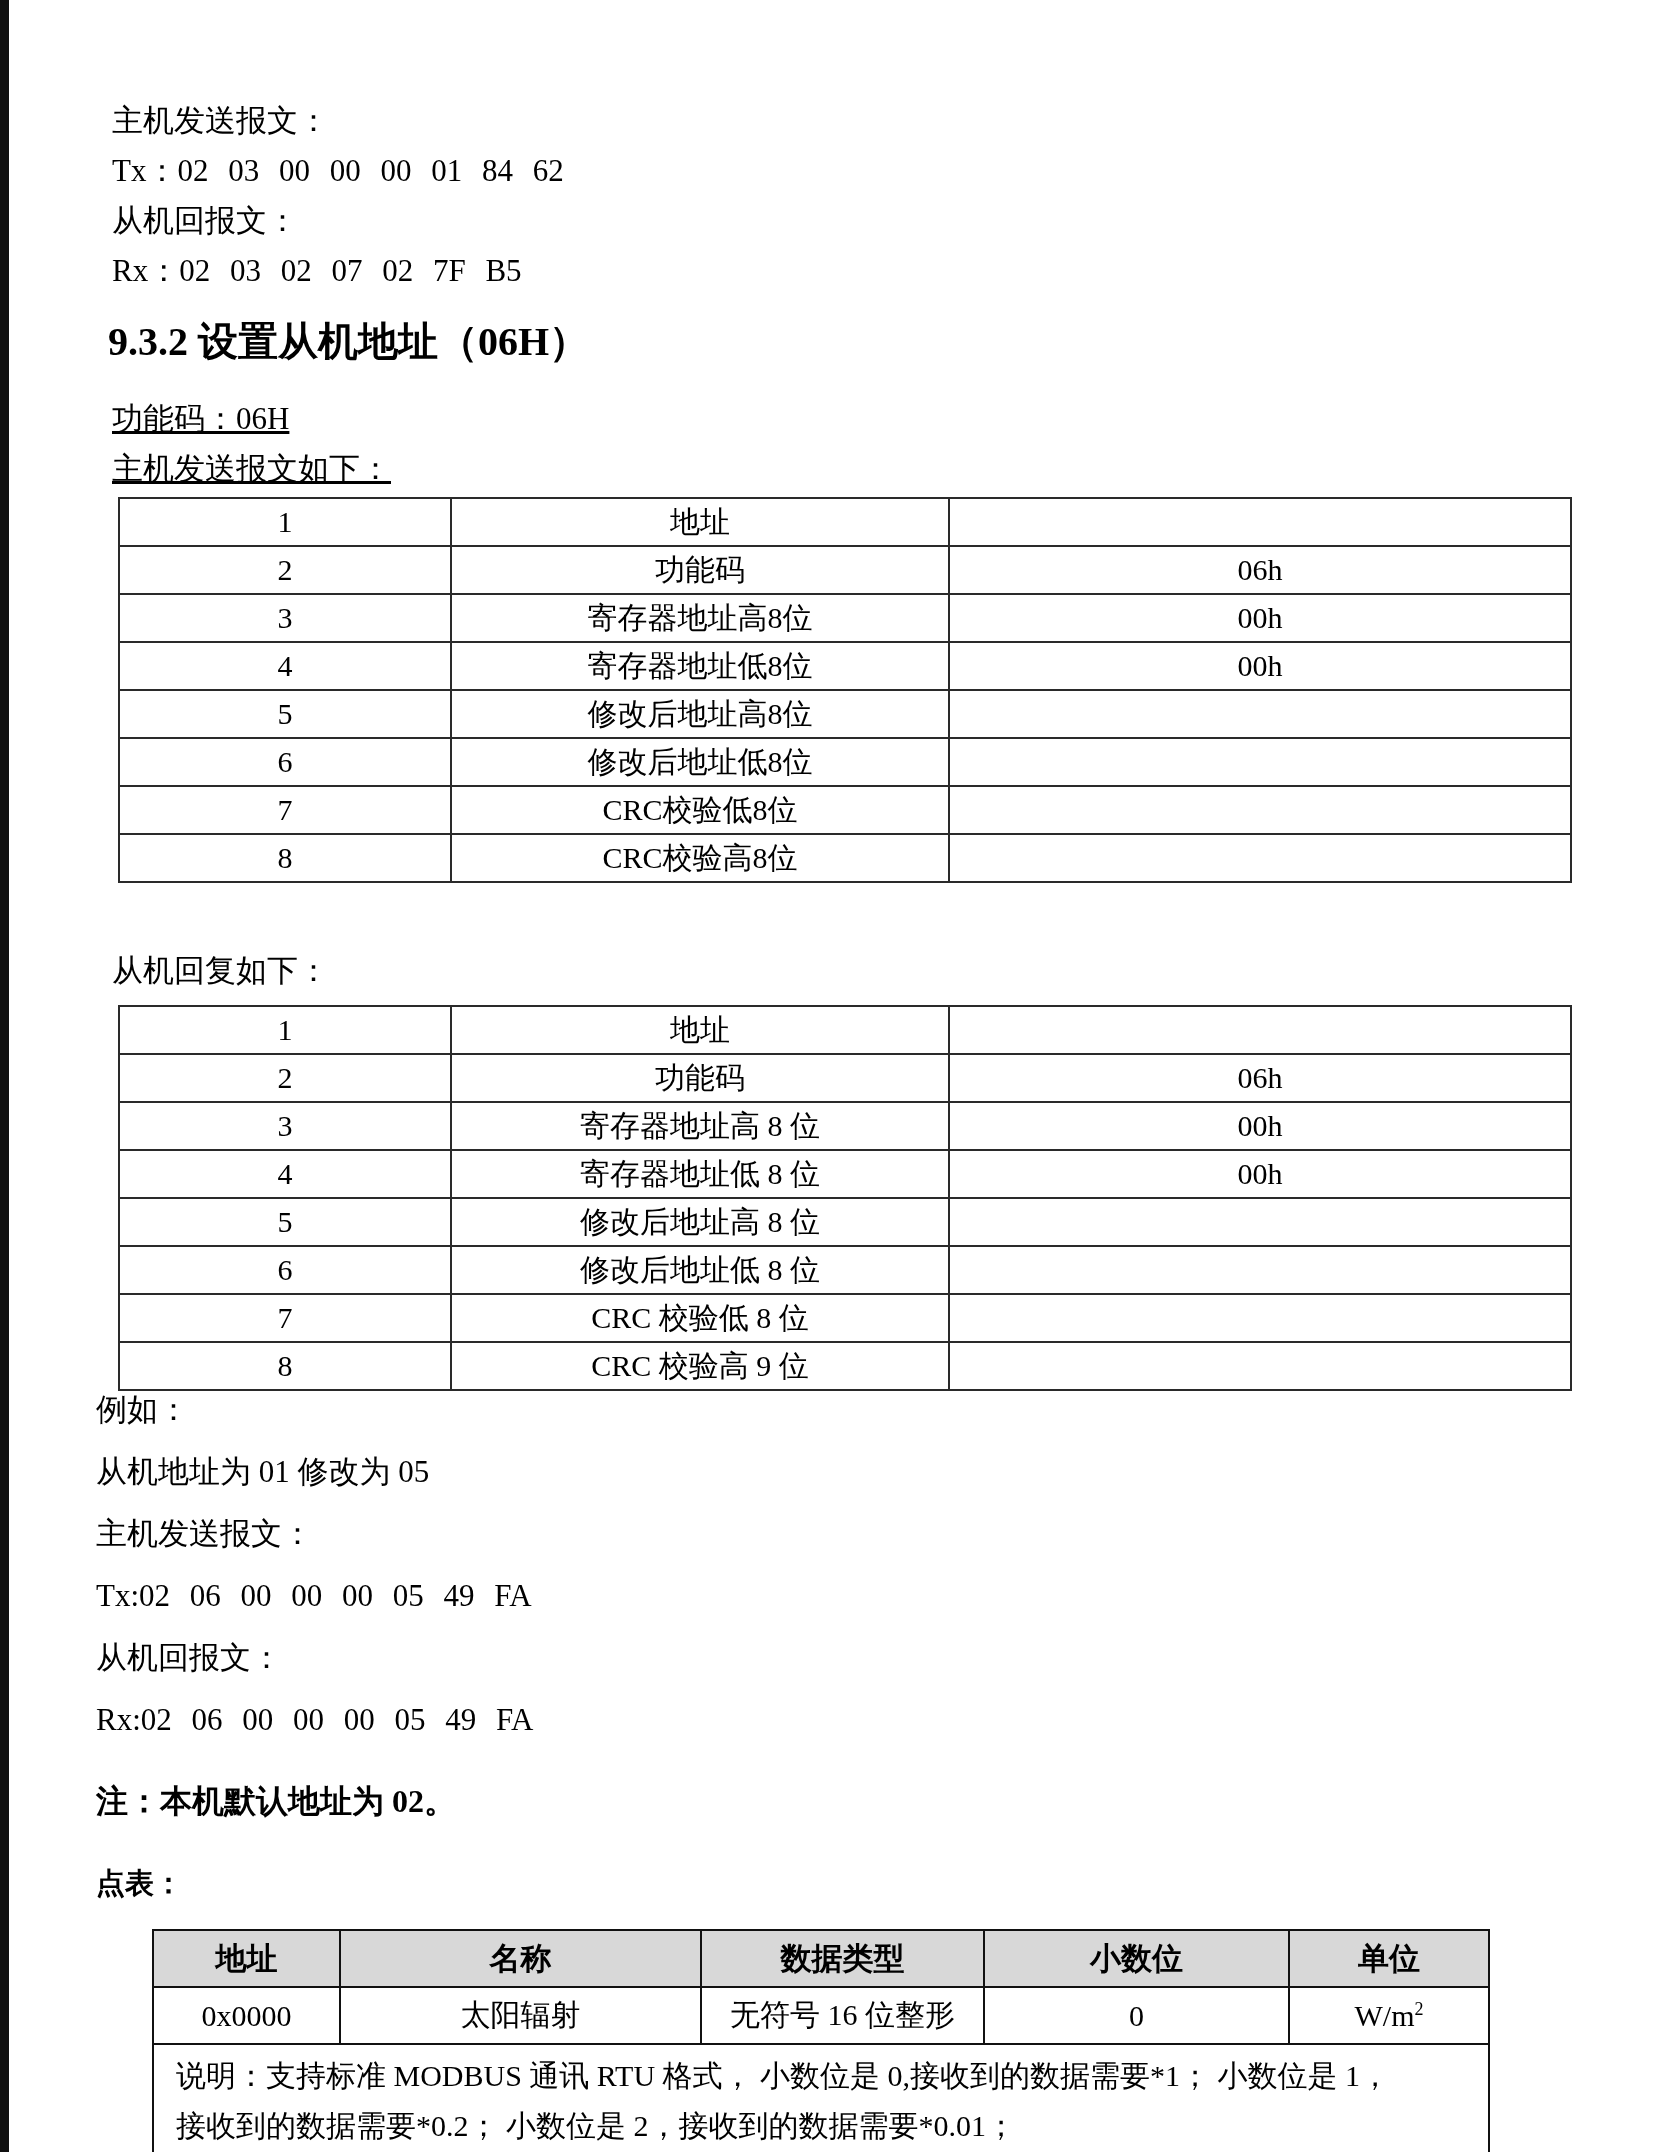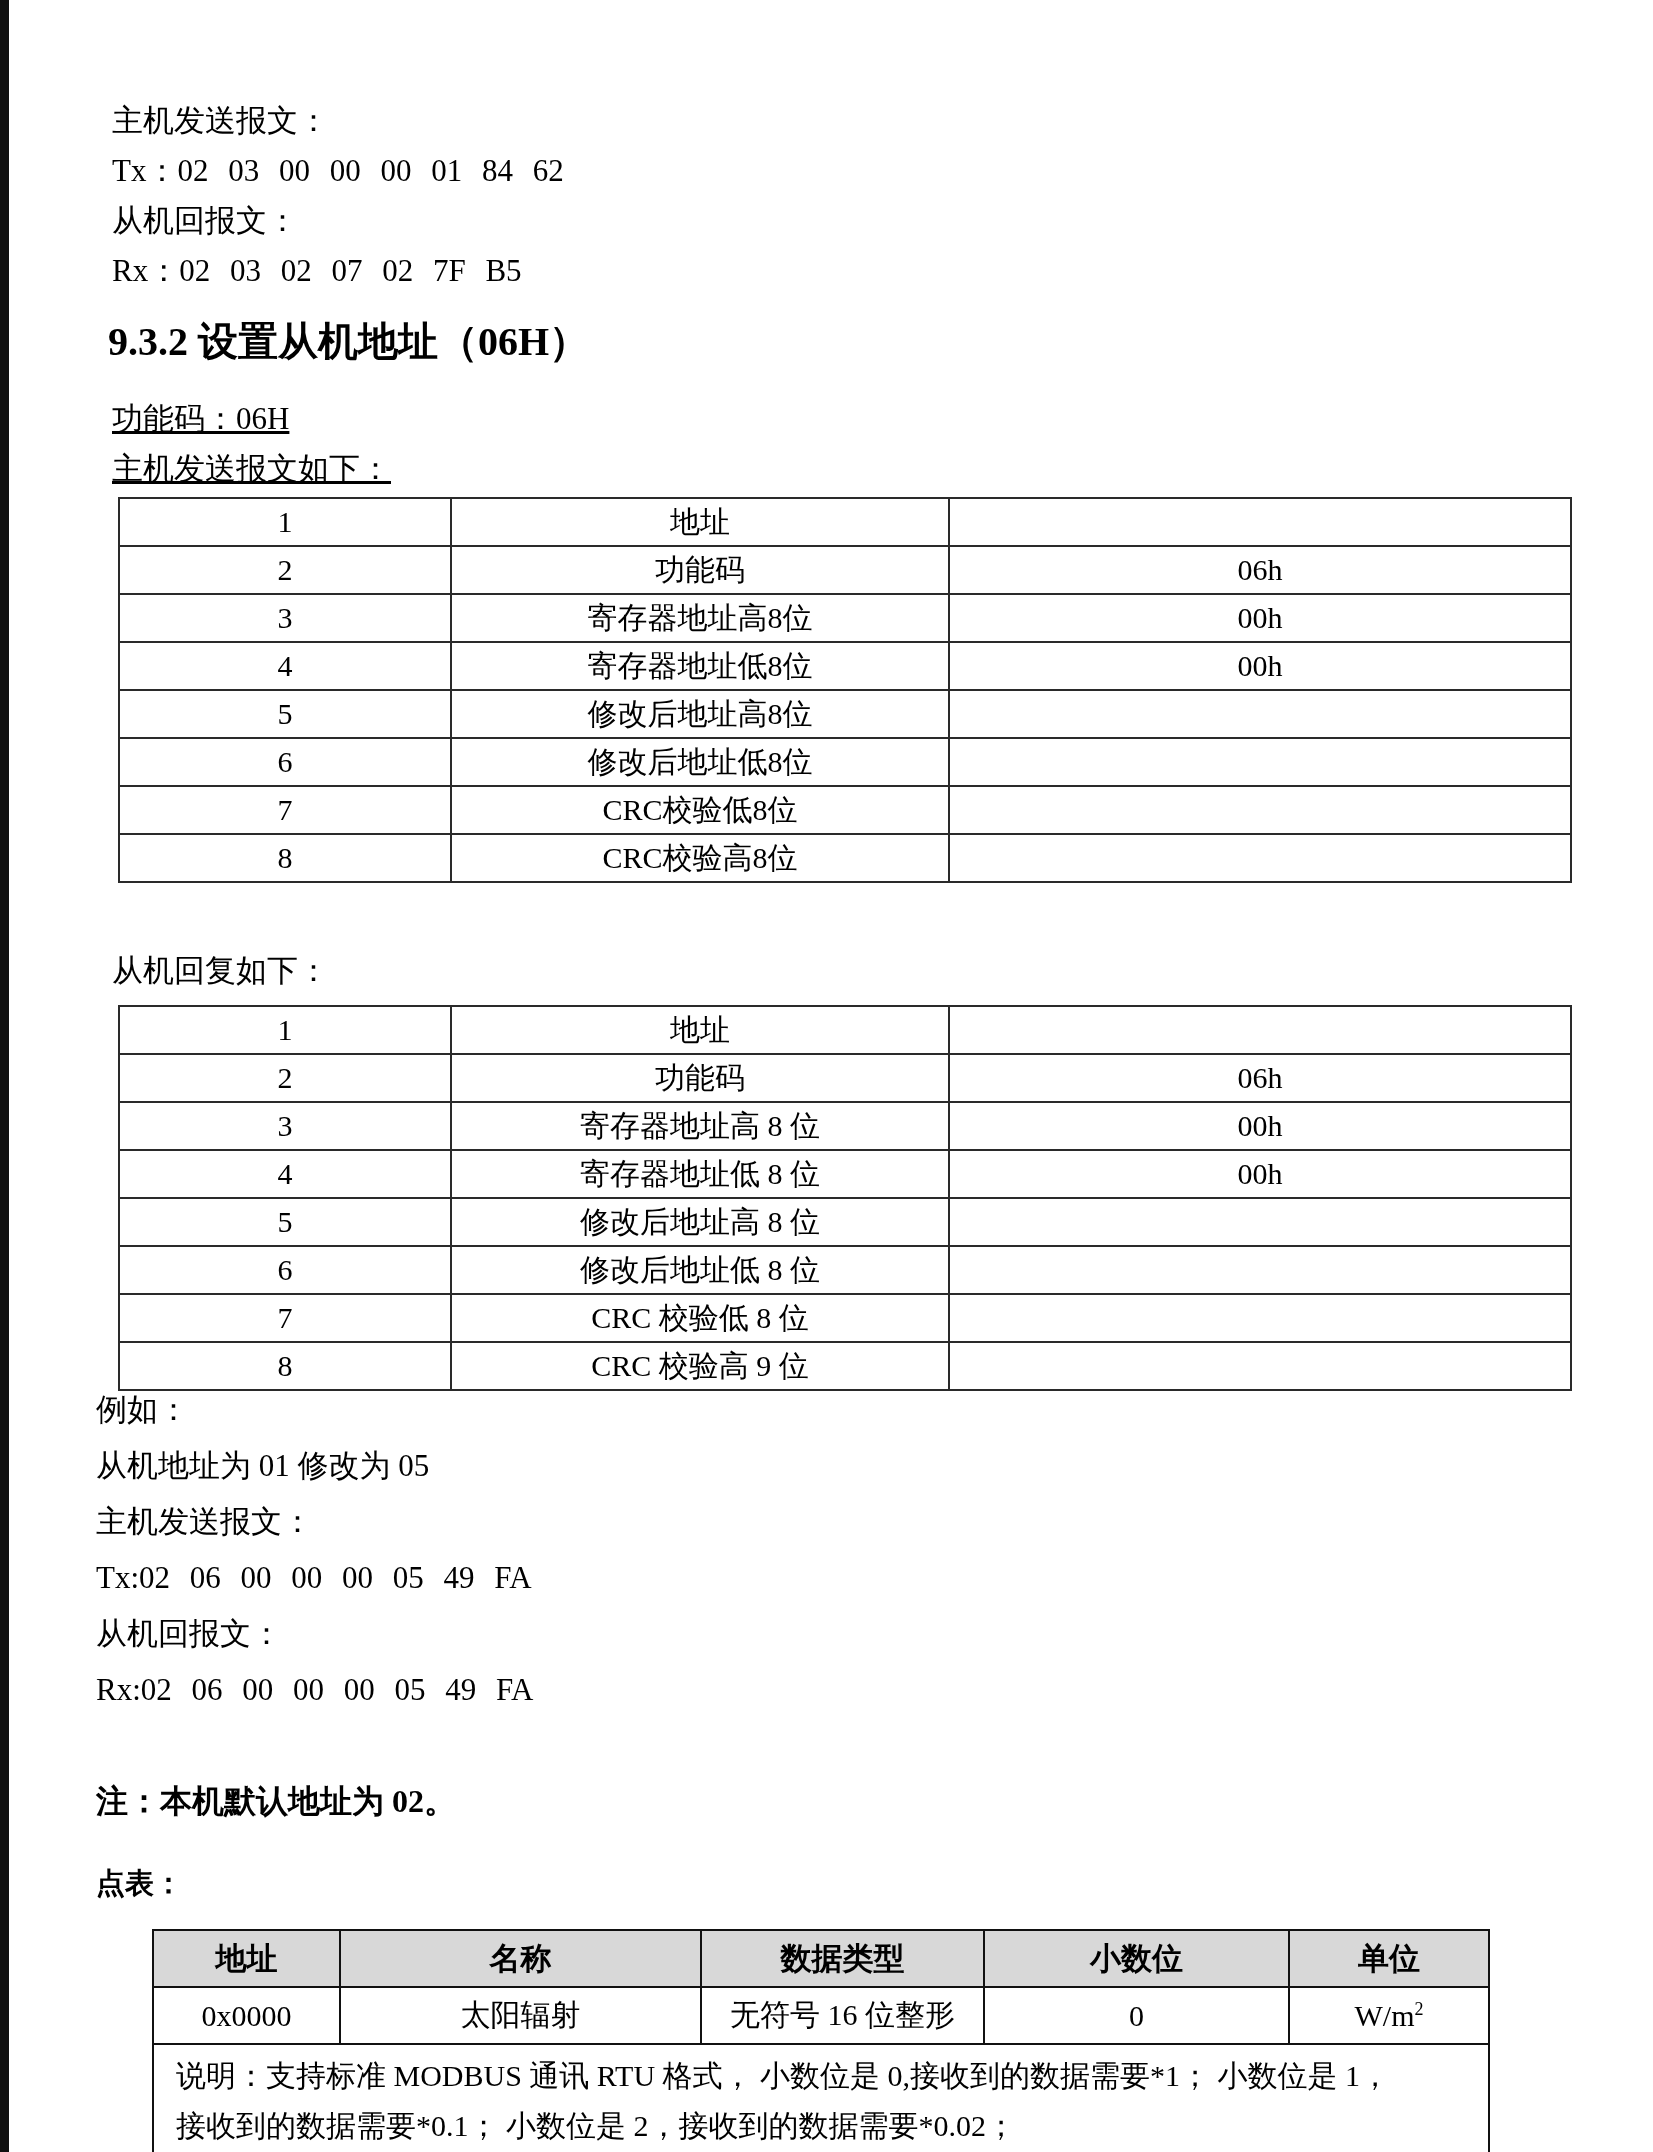--- a/index.html
+++ b/index.html
@@ -29,21 +29,21 @@
     border:2px solid #2a2a2a;
     height:46px; padding:0;
     text-align:center; vertical-align:middle;
     font-size:30px; overflow:hidden;
   }
   .tbl1 { left:118px; top:497px; }
   .tbl2 { left:118px; top:1005px; }
   .reply-label { left:112px; top:946px; }
 
   
-  .example { left:96px; top:1391px; display:flex; flex-direction:column; gap:18px; }
+  .example { left:96px; top:1391px; display:flex; flex-direction:column; gap:24px; }
   .example .line { line-height:38px; }
 
   .bold-note { left:96px; top:1780px; font-size:32px; font-weight:bold; white-space:pre;text-align:center; }
   .point-label { left:96px; top:1864px; font-size:29px; font-weight:bold; white-space:pre; }
 
   
   .point-table { border-collapse:collapse; table-layout:fixed; width:1336px; }
   .point-table th, .point-table td {
     border:2px solid #111; padding:0;
     text-align:center; vertical-align:middle;
@@ -213,17 +213,17 @@
     <tr>
       <td class="datacell">0x0000</td>
       <td class="datacell">太阳辐射</td>
       <td class="datacell">无符号 16 位整形</td>
       <td class="datacell">0</td>
       <td class="datacell"><span>W/m</span><sup>2</sup></td>
     </tr>
     <tr>
       <td class="notecell" colspan="5">
         <div class="nline">说明：支持标准 MODBUS 通讯 RTU 格式， 小数位是 0,接收到的数据需要*1； 小数位是 1，</div>
-        <div class="nline">接收到的数据需要*0.1； 小数位是 2，接收到的数据需要*0.02；</div>
+        <div class="nline">接收到的数据需要*0.2； 小数位是 2，接收到的数据需要*0.01；</div>
       </td>
     </tr>
   </tbody>
 </table>
 
 </body></html>

